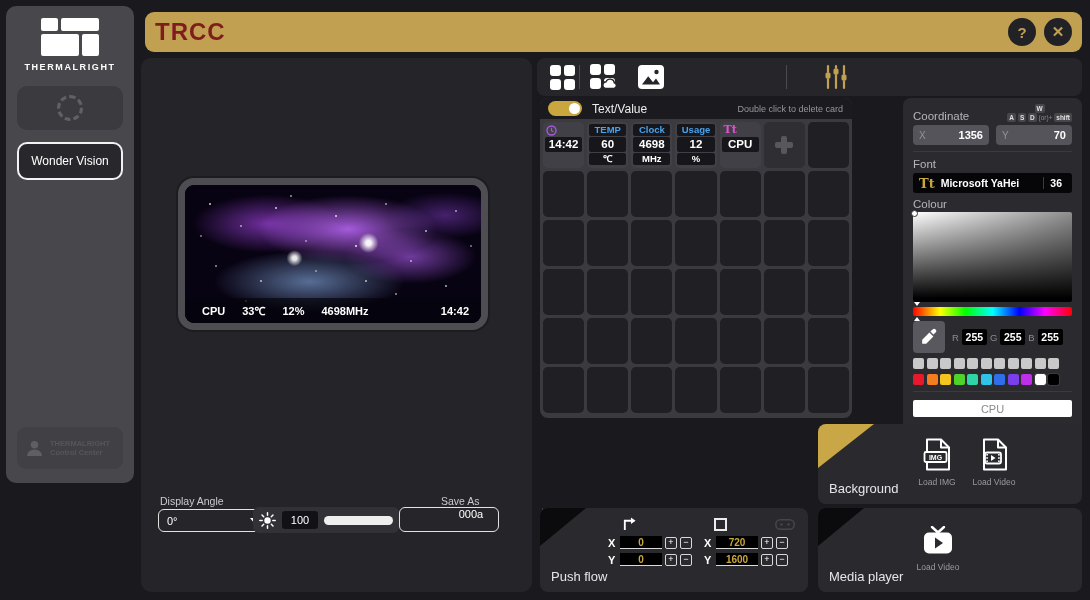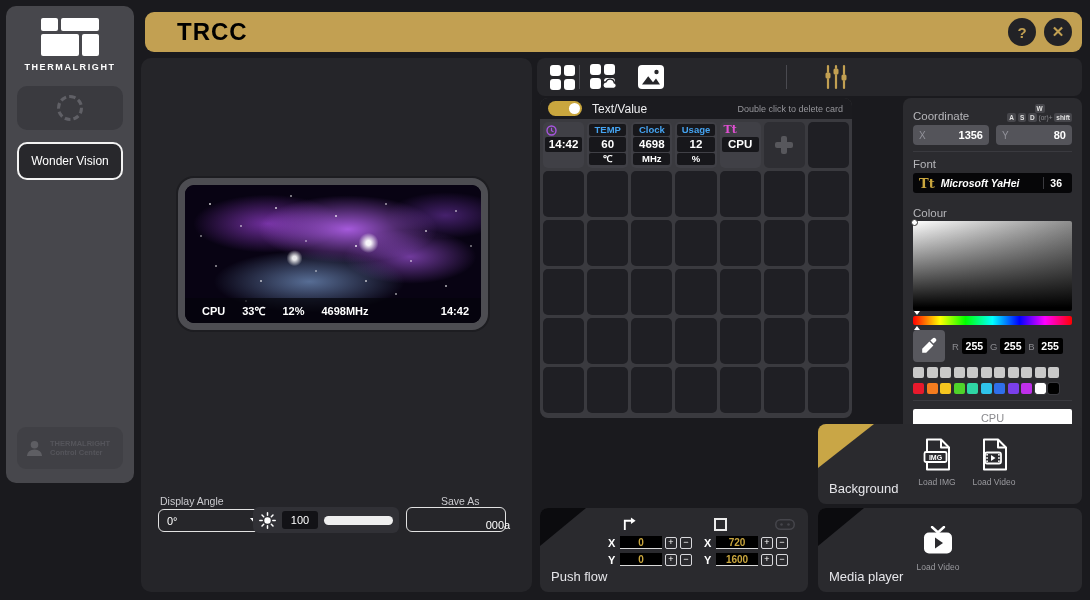--- a/index.html
+++ b/index.html
@@ -16,21 +16,21 @@
   .b3 { width:38px; height:22px; } .b4 { width:17px; height:22px; }
   .brand { margin-top:6px; color:#fff; font-size:9px; font-weight:bold; letter-spacing:1.6px; }
   .gauge-btn { margin-top:14px; width:106px; height:44px; background:#3A3A3F; border-radius:10px; display:flex; align-items:center; justify-content:center; }
   .gauge { width:26px; height:26px; border:3px dashed #606066; border-radius:50%; }
   .wonder-btn { margin-top:12px; width:106px; height:38px; background:#28282C; border:2px solid #F2F2F2; border-radius:10px; color:#fff; font-size:12px; display:flex; align-items:center; justify-content:center; }
   .side-footer { position:absolute; bottom:14px; left:11px; width:106px; height:42px; background:#404045; border-radius:9px; display:flex; align-items:center; gap:6px; padding:0 8px; }
   .side-footer .txt { color:#55555B; font-size:7.5px; line-height:9px; font-weight:bold; }
 
   
   .titlebar { position:absolute; left:145px; top:12px; width:937px; height:40px; background:#C2A052; border-radius:9px; display:flex; align-items:center; }
-  .titlebar .title { margin-left:32px; font-size:24px; font-weight:bold; color:#000000; letter-spacing:1px; }
+  .titlebar .title { margin-left:10px; font-size:24px; font-weight:bold; color:#7f1d1d; letter-spacing:1px; }
   .tb-btns { margin-left:auto; margin-right:10px; display:flex; gap:8px; }
   .circ-btn { width:28px; height:28px; border-radius:50%; background:#222226; color:#C2A052; font-size:15px; font-weight:bold; display:flex; align-items:center; justify-content:center; }
 
   
   .left-panel { position:absolute; left:141px; top:58px; width:391px; height:534px; background:#252529; border-radius:10px; }
   .preview-frame { position:absolute; left:37px; top:120px; width:310px; height:152px; border:7px solid #4D4D52; border-radius:16px; background:#06030F; overflow:hidden; box-shadow:0 0 0 2px #1d1d21; }
   .screen { position:relative; width:100%; height:100%; border-radius:8px; overflow:hidden;
     background:
       radial-gradient(circle at 62% 42%, rgba(255,255,255,.95) 1.2%, rgba(255,255,255,0) 5%),
       radial-gradient(circle at 37% 53%, rgba(255,255,255,.9) 1%, rgba(255,255,255,0) 4%),
@@ -50,21 +50,21 @@
       210px 108px 0 rgba(255,255,255,.6), 60px 115px 0 rgba(255,255,255,.5); }
   .stats-bar { position:absolute; left:0; right:0; bottom:0; height:25px; background:rgba(4,4,10,.68); display:flex; align-items:center; color:#fff; font-size:11px; font-weight:bold; z-index:2; }
   .stats-bar span { margin-left:17px; } .stats-bar .time { margin-left:auto; margin-right:12px; }
 
   .ctl-label { position:absolute; color:#CBCBCF; font-size:10.5px; }
   .angle-select { position:absolute; left:17px; top:451px; width:111px; height:23px; background:#26262A; border:1.5px solid #E2E2E2; border-radius:6px; color:#fff; font-size:11px; display:flex; align-items:center; padding:0 8px; }
   .caret { margin-left:auto; width:0; height:0; border-left:5px solid transparent; border-right:5px solid transparent; border-top:6px solid #fff; }
   .bright-group { position:absolute; left:112px; top:449px; width:146px; height:26px; background:#313136; border-radius:6px; display:flex; align-items:center; padding:0 6px; gap:6px; }
   .bright-val { width:36px; height:18px; background:#121216; border-radius:3px; color:#fff; font-size:11px; display:flex; align-items:center; justify-content:center; }
   .bright-track { flex:1; height:9px; background:#EFEFEF; border-radius:5px; }
-  .save-input { position:absolute; left:265px; top:449px; width:100px; height:25px; background:#26262A; border:1.5px solid #E2E2E2; border-radius:6px; display:flex; align-items:flex-end;padding-left:20px; }
+  .save-input { position:absolute; left:258px; top:449px; width:100px; height:25px; background:#26262A; border:1.5px solid #E2E2E2; border-radius:6px; display:flex; align-items:flex-start; }
   .save-input input { flex:1; background:transparent; border:none; outline:none; color:#fff; font-size:11px; text-align:center; font-family:inherit; }
   .save-btn { width:22px; height:100%; display:flex; align-items:center; justify-content:center; border-left:1.5px solid #3a3a3f; }
 
   
   .toolbar { position:absolute; left:537px; top:58px; width:545px; height:38px; background:#26262A; border-radius:8px; display:flex; align-items:center; }
   .tb-icon { display:flex; align-items:center; justify-content:center; width:34px; height:30px; }
   .tdiv { width:1px; height:24px; background:#4A4A50; }
   .grid-ico { display:grid; grid-template-columns:11px 11px; grid-template-rows:11px 11px; gap:3px; }
   .grid-ico i { background:#fff; border-radius:3px; }
 
@@ -93,21 +93,21 @@
   .props { position:absolute; left:903px; top:98px; width:179px; height:368px; background:#2B2B2F; border-radius:8px; padding:6px 10px; color:#B5B5B9; font-size:11.5px; }
   .coord-row { display:flex; justify-content:space-between; align-items:flex-end; }
   .keys { text-align:center; font-size:6.5px; color:#8A8A8E; line-height:9px; }
   .key { display:inline-block; background:#46464B; color:#E2E2E2; border-radius:2px; padding:0 2px; font-weight:bold; font-size:6.5px; }
   .xy-row { display:flex; gap:7px; margin-top:3px; }
   .xy-box { width:76px; height:20px; background:#54545A; border-radius:4px; display:flex; align-items:center; padding:0 6px; }
   .xy-box .l { color:#92929A; font-size:10px; } .xy-box .v { margin-left:auto; color:#fff; font-size:11px; font-weight:bold; }
   .pdiv { height:1px; background:#3A3A3F; margin:6px 0; }
   .font-bar { margin-top:3px; height:20px; background:#060608; border-radius:3px; display:flex; align-items:center; padding:0 6px; gap:6px; }
   .tt-gold { color:#C9A63E; font-family:"DejaVu Serif", serif; font-weight:bold; font-size:13px; }
-  .font-bar .fam { color:#fff; font-size:10.5px; font-weight:bold;font-style:italic; }
+  .font-bar .fam { color:#fff; font-size:10.5px; font-weight:bold; }
   .font-bar .vd { width:1px; height:12px; background:#3A3A3F; margin-left:auto; }
   .font-bar .sz { color:#fff; font-size:10.5px; font-weight:bold; margin-right:4px; }
   .sv-box { margin-top:2px; height:90px; border-radius:2px; position:relative;
     background: linear-gradient(to bottom, rgba(0,0,0,0) 0%, #000 96%), linear-gradient(to right, #FFFFFF, #8E8E8E); }
   .sv-cursor { position:absolute; left:-2px; top:-2px; width:7px; height:7px; background:#fff; border:1.5px solid #333; border-radius:50%; }
   .hue-bar { margin-top:5px; height:9px; border-radius:2px; position:relative;
     background: linear-gradient(to right,#F00 0%,#FF0 17%,#0F0 33%,#0FF 50%,#00F 67%,#F0F 83%,#F00 100%); }
   .hue-bar::before, .hue-bar::after { content:""; position:absolute; left:1px; width:0; height:0; border-left:3.5px solid transparent; border-right:3.5px solid transparent; }
   .hue-bar::before { top:-5px; border-top:4px solid #fff; }
   .hue-bar::after { bottom:-5px; border-bottom:4px solid #fff; }
@@ -361,32 +361,32 @@
         </div>
       </div>
     </div>
     <div class="xy-row">
       <div class="xy-box">
         <span class="l">X</span>
         <span class="v">1356</span>
       </div>
       <div class="xy-box">
         <span class="l">Y</span>
-        <span class="v">80</span>
+        <span class="v">70</span>
       </div>
     </div>
     <div class="pdiv"></div>
     <div>Font</div>
     <div class="font-bar">
       <span class="tt-gold">Tt</span>
       <span class="fam">Microsoft YaHei</span>
       <span class="vd"></span>
       <span class="sz">36</span>
     </div>
-    <div style="margin-top:14px;">Colour</div>
+    <div style="margin-top:5px;">Colour</div>
     <div class="sv-box">
       <div class="sv-cursor"></div>
     </div>
     <div class="hue-bar"></div>
     <div class="picker-row">
       <div class="dropper-btn">
         <svg width="18" height="18" viewBox="0 0 18 18">
           <path d="M12.6 1.4 a2.1 2.1 0 0 1 3 3 l-2.2 2.2 -3-3 z" fill="#fff"></path>
           <path d="M9.4 4.6 l4 4 -7.2 7.2 H2.2 v-4 z" fill="#fff"></path>
         </svg>

